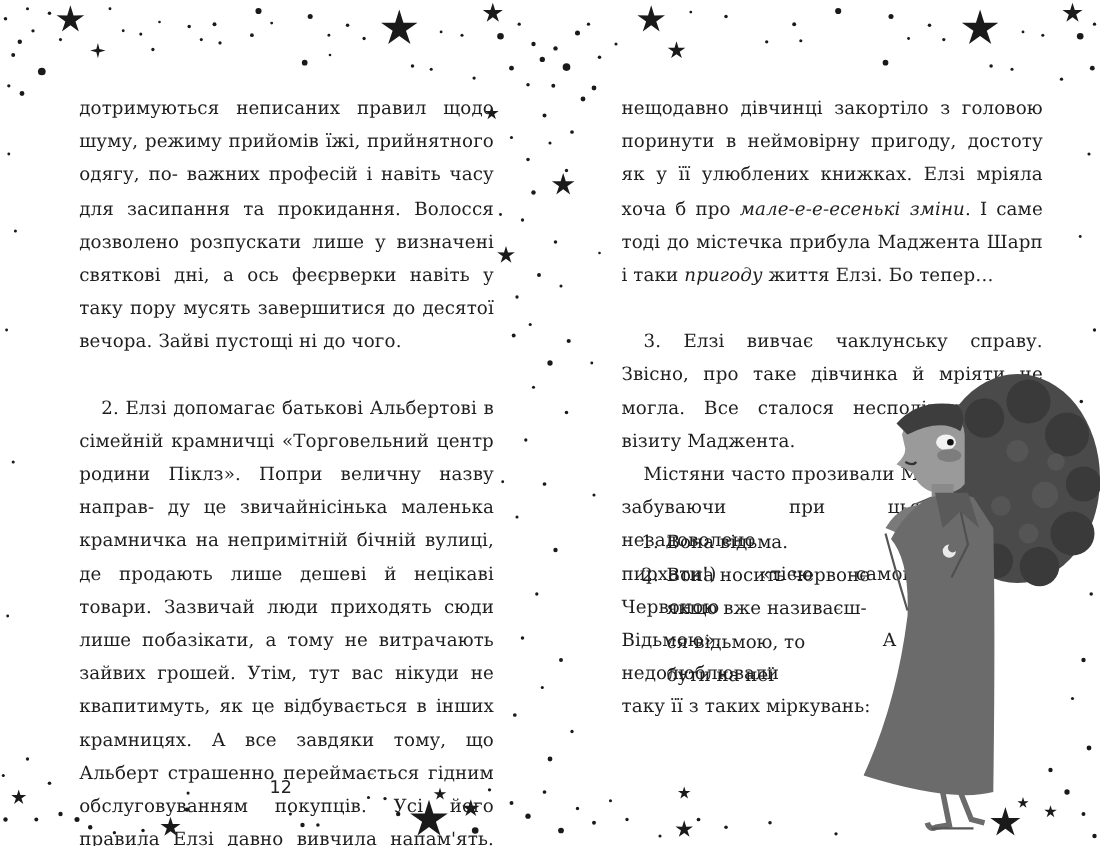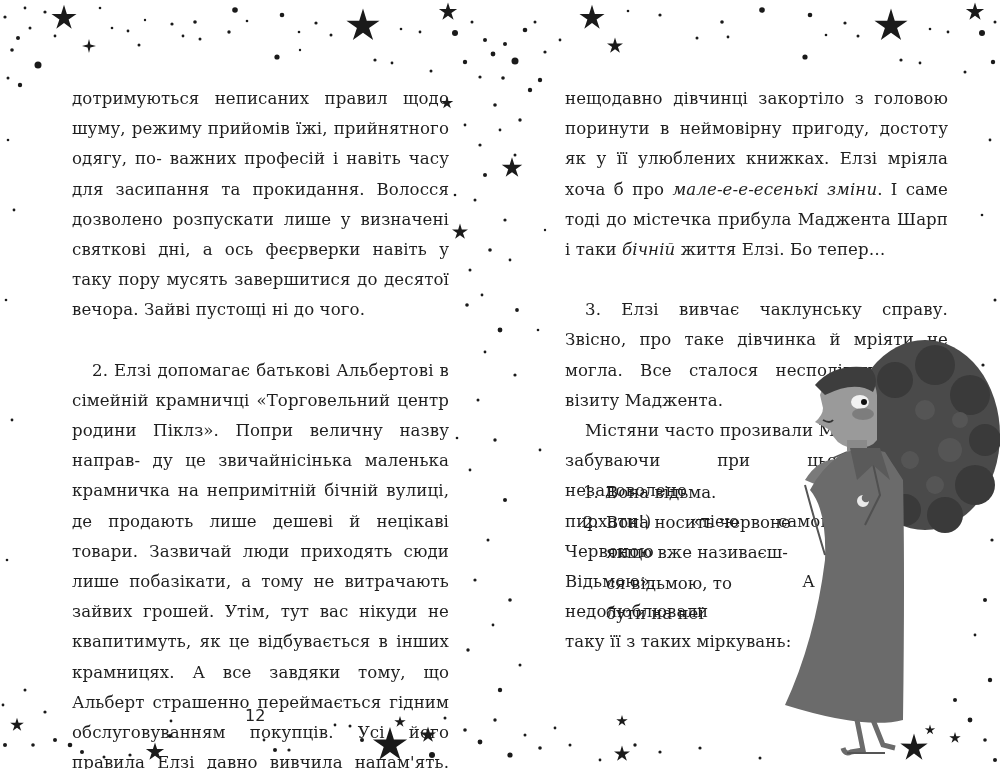--- a/index.html
+++ b/index.html
@@ -271,21 +271,21 @@
   </div>
 
   <div class="page page-right">
     <div class="col right-col">
       <p class="last">
         <span>нещодавно дівчинці закортіло з головою</span>
         <span>поринути в неймовірну пригоду, достоту як</span>
         <span>у її улюблених книжках. Елзі мріяла хоча б</span>
         <span>про </span><span class="em">мале-е-е-есенькі зміни</span><span>. І саме тоді до</span>
         <span>містечка прибула Маджента Шарп і таки</span>
-        <span class="em">бічній</span><span> життя Елзі. Бо тепер…</span>
+        <span class="em">пригоду</span><span> життя Елзі. Бо тепер…</span>
       </p>
       <div class="gap"></div>
       <p class="indent">
         <span>3. Елзі вивчає чаклунську справу. Звісно,</span>
         <span>про таке дівчинка й мріяти не могла. Все</span>
         <span>сталося несподівано після візиту Маджента.</span>
       </p>
       <p class="indent">
         <span>Містяни часто прозивали Маджента (не</span>
       </p>

